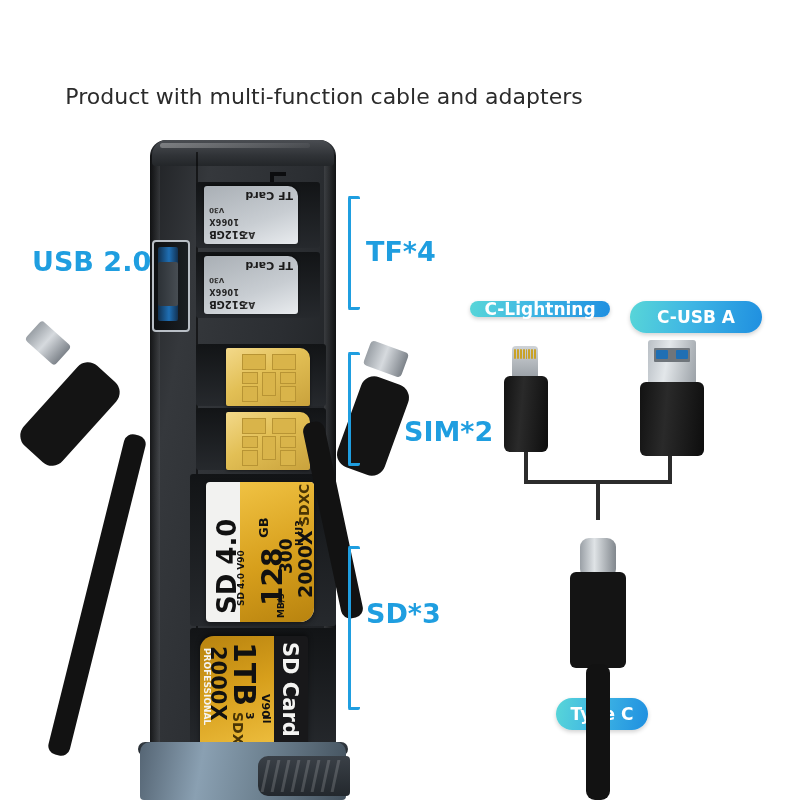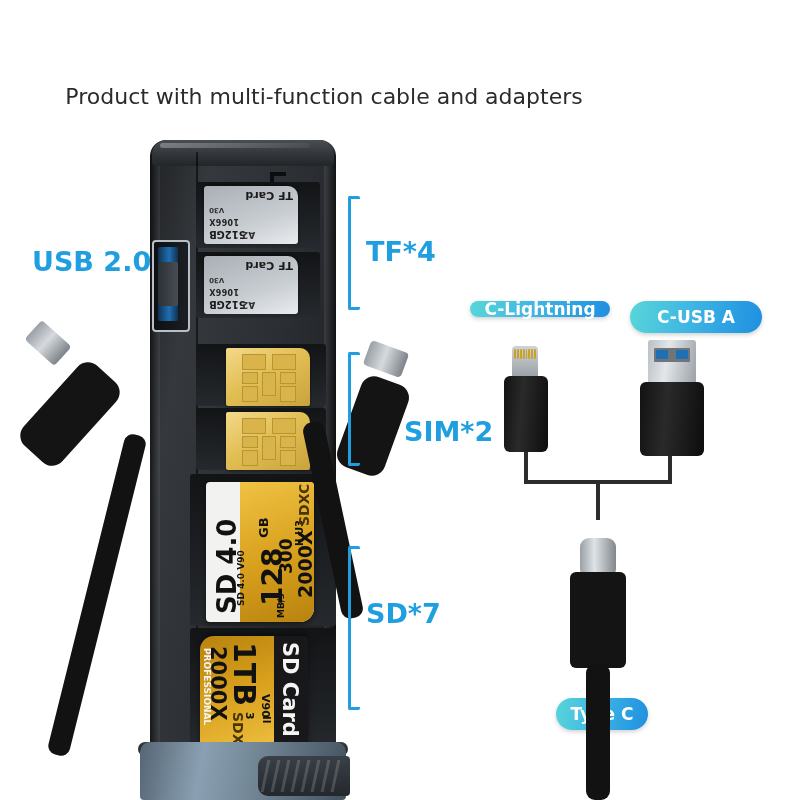--- a/index.html
+++ b/index.html
@@ -314,21 +314,21 @@
 
   <div class="calloutlabel" style="left:32px;top:246px;">USB 2.0</div>
 
   <div class="bracket" style="left:348px;top:196px;height:108px;"></div>
   <div class="calloutlabel" style="left:366px;top:236px;">TF*4</div>
 
   <div class="bracket" style="left:348px;top:352px;height:108px;"></div>
   <div class="calloutlabel" style="left:366px;top:416px;margin-left:38px;">SIM*2</div>
 
   <div class="bracket" style="left:348px;top:546px;height:158px;"></div>
-  <div class="calloutlabel" style="left:366px;top:598px;">SD*7</div>
+  <div class="calloutlabel" style="left:366px;top:598px;">SD*3</div>
 
   <div class="pill" style="left:470px;top:301px;width:140px;height:16px;font-size:17px;">C-Lightning</div>
   <div class="pill" style="left:630px;top:301px;width:132px;height:32px;font-size:17px;">C-USB A</div>
   <div class="pill" style="left:556px;top:698px;width:92px;height:32px;font-size:17px;">Type C</div>
 
   <div class="lightning-tip" style="left:512px;top:346px;width:26px;height:32px;"></div>
   <div class="lightning-pins" style="left:514px;top:348px;width:22px;height:12px;">
     <i></i>
       <i></i>
       <i></i>

